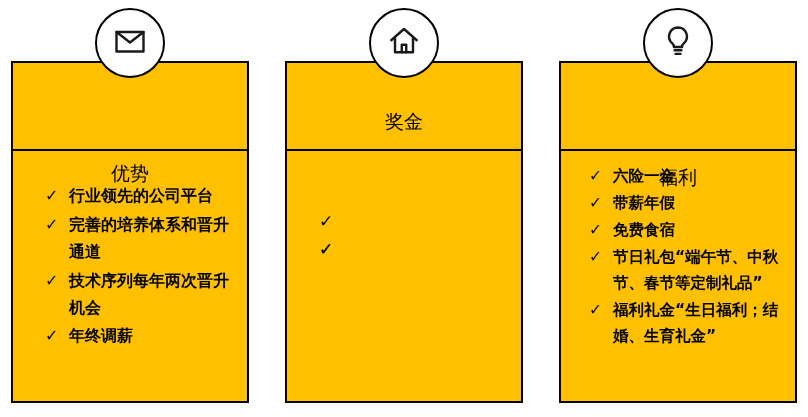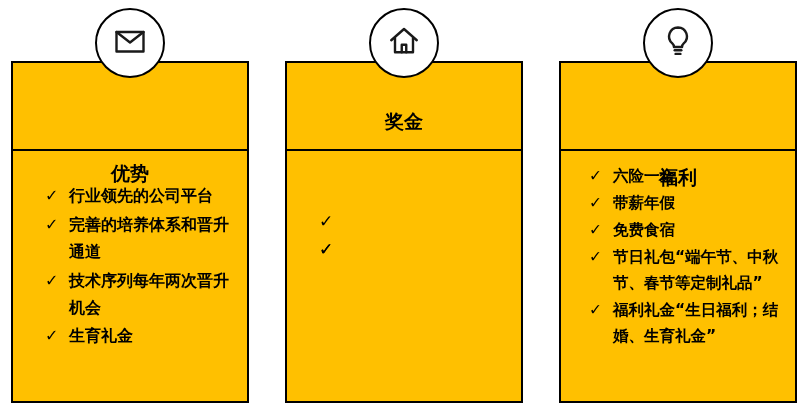--- a/index.html
+++ b/index.html
@@ -55,21 +55,21 @@
   .card-head{
     height:88px;
     border-bottom:2px solid var(--line);
   }
   .title{
     position:absolute;
     left:0;right:0;
     margin:0;
     text-align:center;
     font-size:19px;
-    font-weight:700;
+    font-weight:400;
     z-index:1;
   }
   .col-1 .title{top:98px;}
   .col-2 .title{top:46px;}
   .col-3 .title{top:102px;}
   .list{
     list-style:none;
     margin:0;
     position:relative;
   }
@@ -104,21 +104,21 @@
         </svg>
       </span>
     </div>
     <div class="card">
       <div class="card-head"></div>
       <h2 class="title">优势</h2>
       <ul class="list">
           <li class="item"><span class="check">✓</span><span>行业领先的公司平台</span></li>
           <li class="item"><span class="check">✓</span><span>完善的培养体系和晋升通道</span></li>
           <li class="item"><span class="check">✓</span><span>技术序列每年两次晋升机会</span></li>
-          <li class="item"><span class="check">✓</span><span>生育礼金</span></li>
+          <li class="item"><span class="check">✓</span><span>年终调薪</span></li>
         </ul>
     </div>
   </section>
 
   <section class="column col-2">
     <div class="circle">
       <span>
         <svg viewBox="0 0 24 24" aria-hidden="true">
           <path d="M3.5 11.5 12 4l8.5 7.5"></path>
           <path d="M6 10v9.5h12V10"></path>

